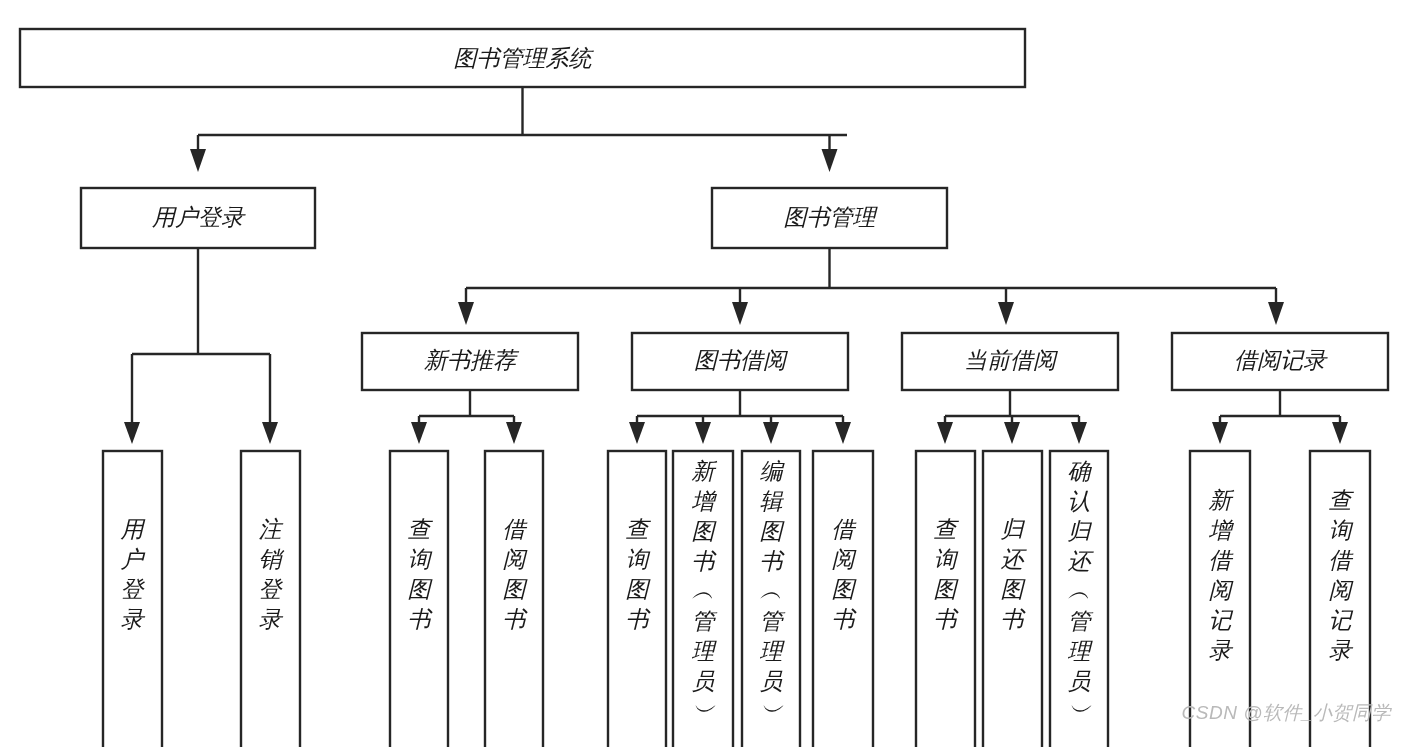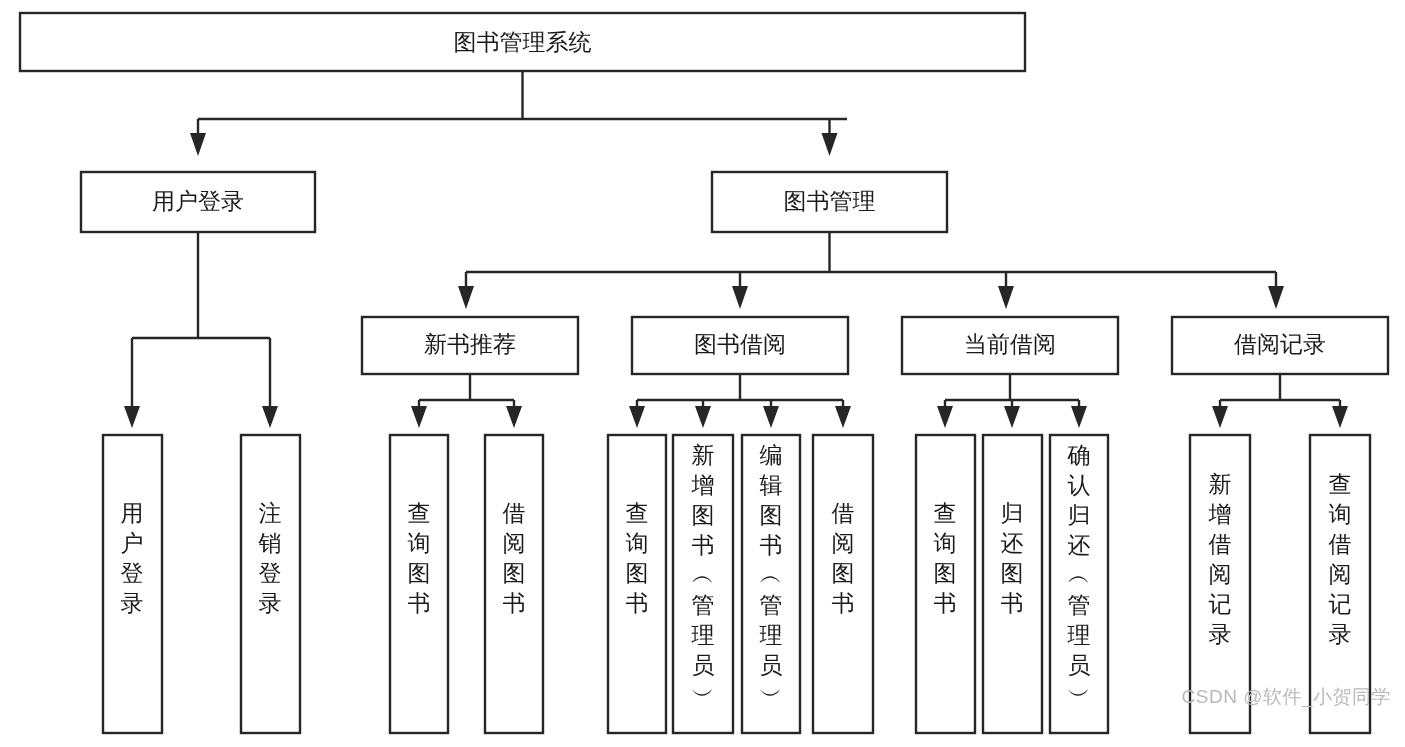--- a/index.html
+++ b/index.html
@@ -10,23 +10,24 @@
   body {
     width: 1405px;
     height: 747px;
     position: relative;
     overflow: hidden;
     font-family: "Liberation Sans", "DejaVu Sans", sans-serif;
   }
   #diagram-root {
     position: absolute;
     left: 0;
-    top: 0;
+    top: 16px;
     width: 1405px;
     height: 716px;
+    font-style: italic;
   }
   svg#flow {
     display: block;
     width: 1405px;
     height: 747px;
   }
   .node-box {
     fill: #ffffff;
     stroke: #262626;
     stroke-width: 2.4;

